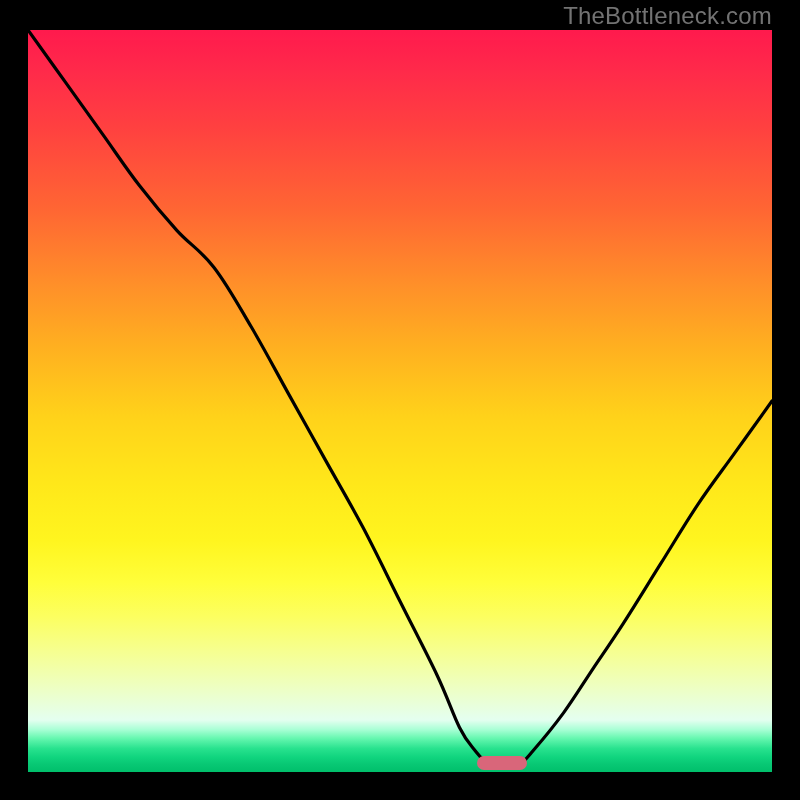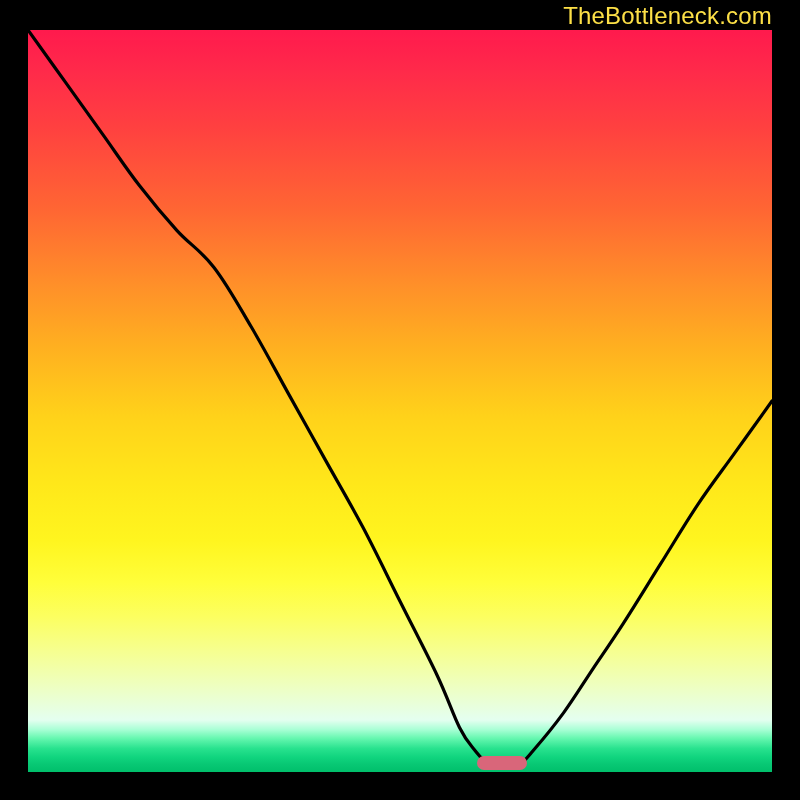--- a/index.html
+++ b/index.html
@@ -67,21 +67,21 @@
     width: 100%;
     height: 100%;
   }
   .marker-pill {
     position: absolute;
     background: #d9667a;
     border-radius: 999px;
   }
   .watermark {
     position: absolute;
-    color: #fde047;
+    color: #737373;
     font-size: 24px;
     font-weight: 400;
     letter-spacing: 0.2px;
     white-space: nowrap;
   }
 </style>
 </head>
 <body>
 
 <div class="stage">

